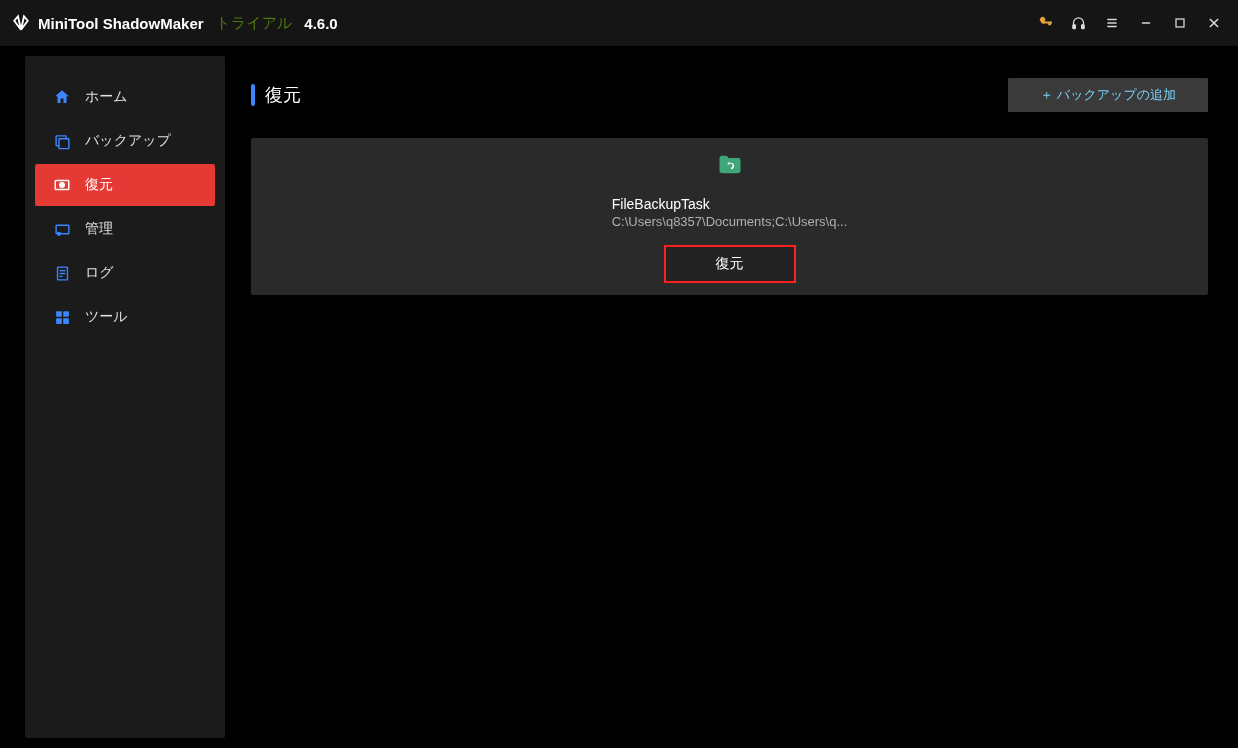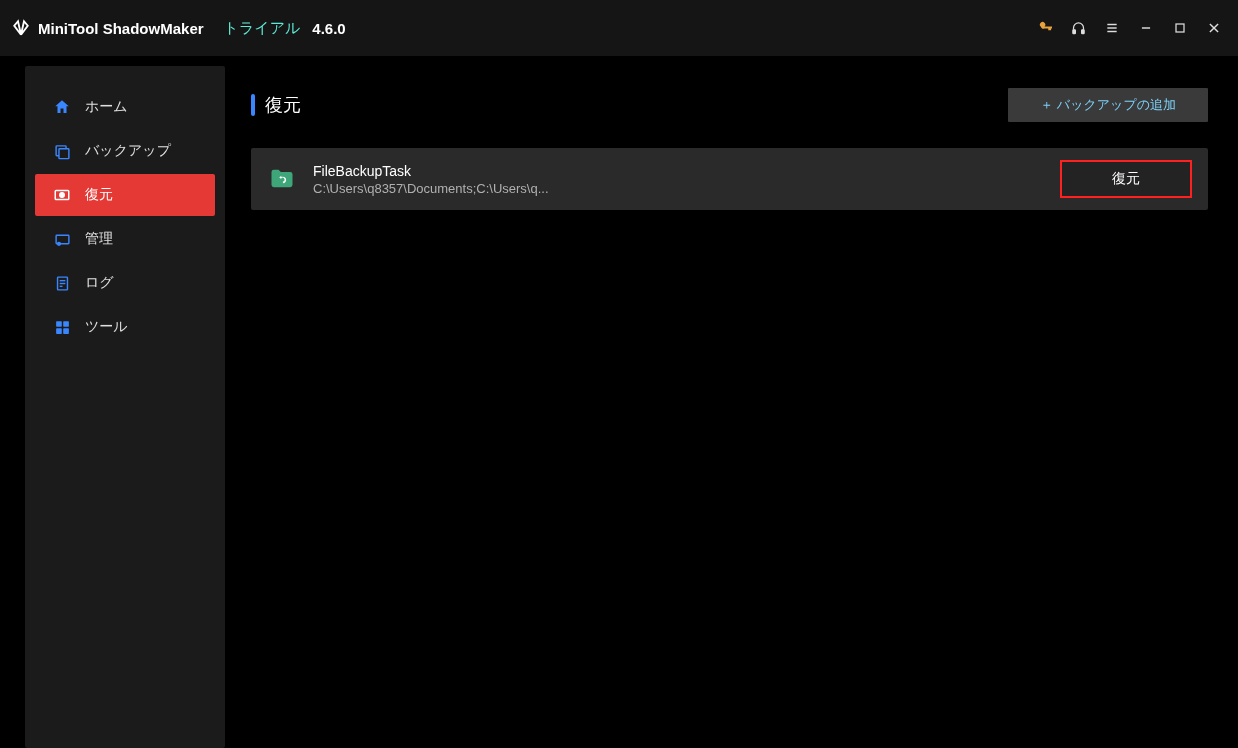--- a/index.html
+++ b/index.html
@@ -6,21 +6,21 @@
 body {
   font-family: "Segoe UI", Arial, sans-serif;
   background: #0a0a0a;
   color: #e0e0e0;
   width: 1238px;
   height: 748px;
   overflow: hidden;
   font-size: 14px;
 }
 .titlebar {
-  height: 56px;
+  height: 46px;
   background: #151515;
   display: flex;
   align-items: center;
   justify-content: space-between;
   padding: 0 8px 0 12px;
 }
 .titlebar-left {
   display: flex;
   align-items: center;
   gap: 8px;
@@ -32,22 +32,22 @@
   align-items: center;
   justify-content: center;
 }
 .app-title {
   font-weight: 600;
   font-size: 15px;
   color: #fff;
 }
 .app-trial {
   font-size: 15px;
-  color: #5eead4;
-  margin-left: 12px;
+  color: #4d7c0f;
+  margin-left: 4px;
 }
 .app-version {
   font-size: 15px;
   color: #fff;
   font-weight: 600;
   margin-left: 4px;
 }
 .titlebar-right {
   display: flex;
   align-items: center;
@@ -150,20 +150,21 @@
   display: flex;
   flex-direction: column;
 }
 .task-row {
   background: #2a2a2a;
   display: flex;
   align-items: center;
   padding: 12px 16px;
   border-radius: 2px;
   gap: 16px;
+  flex-direction: column;
 }
 .task-icon {
   width: 30px;
   height: 30px;
   display: flex;
   align-items: center;
   justify-content: center;
   color: #3fa67a;
 }
 .task-info {

